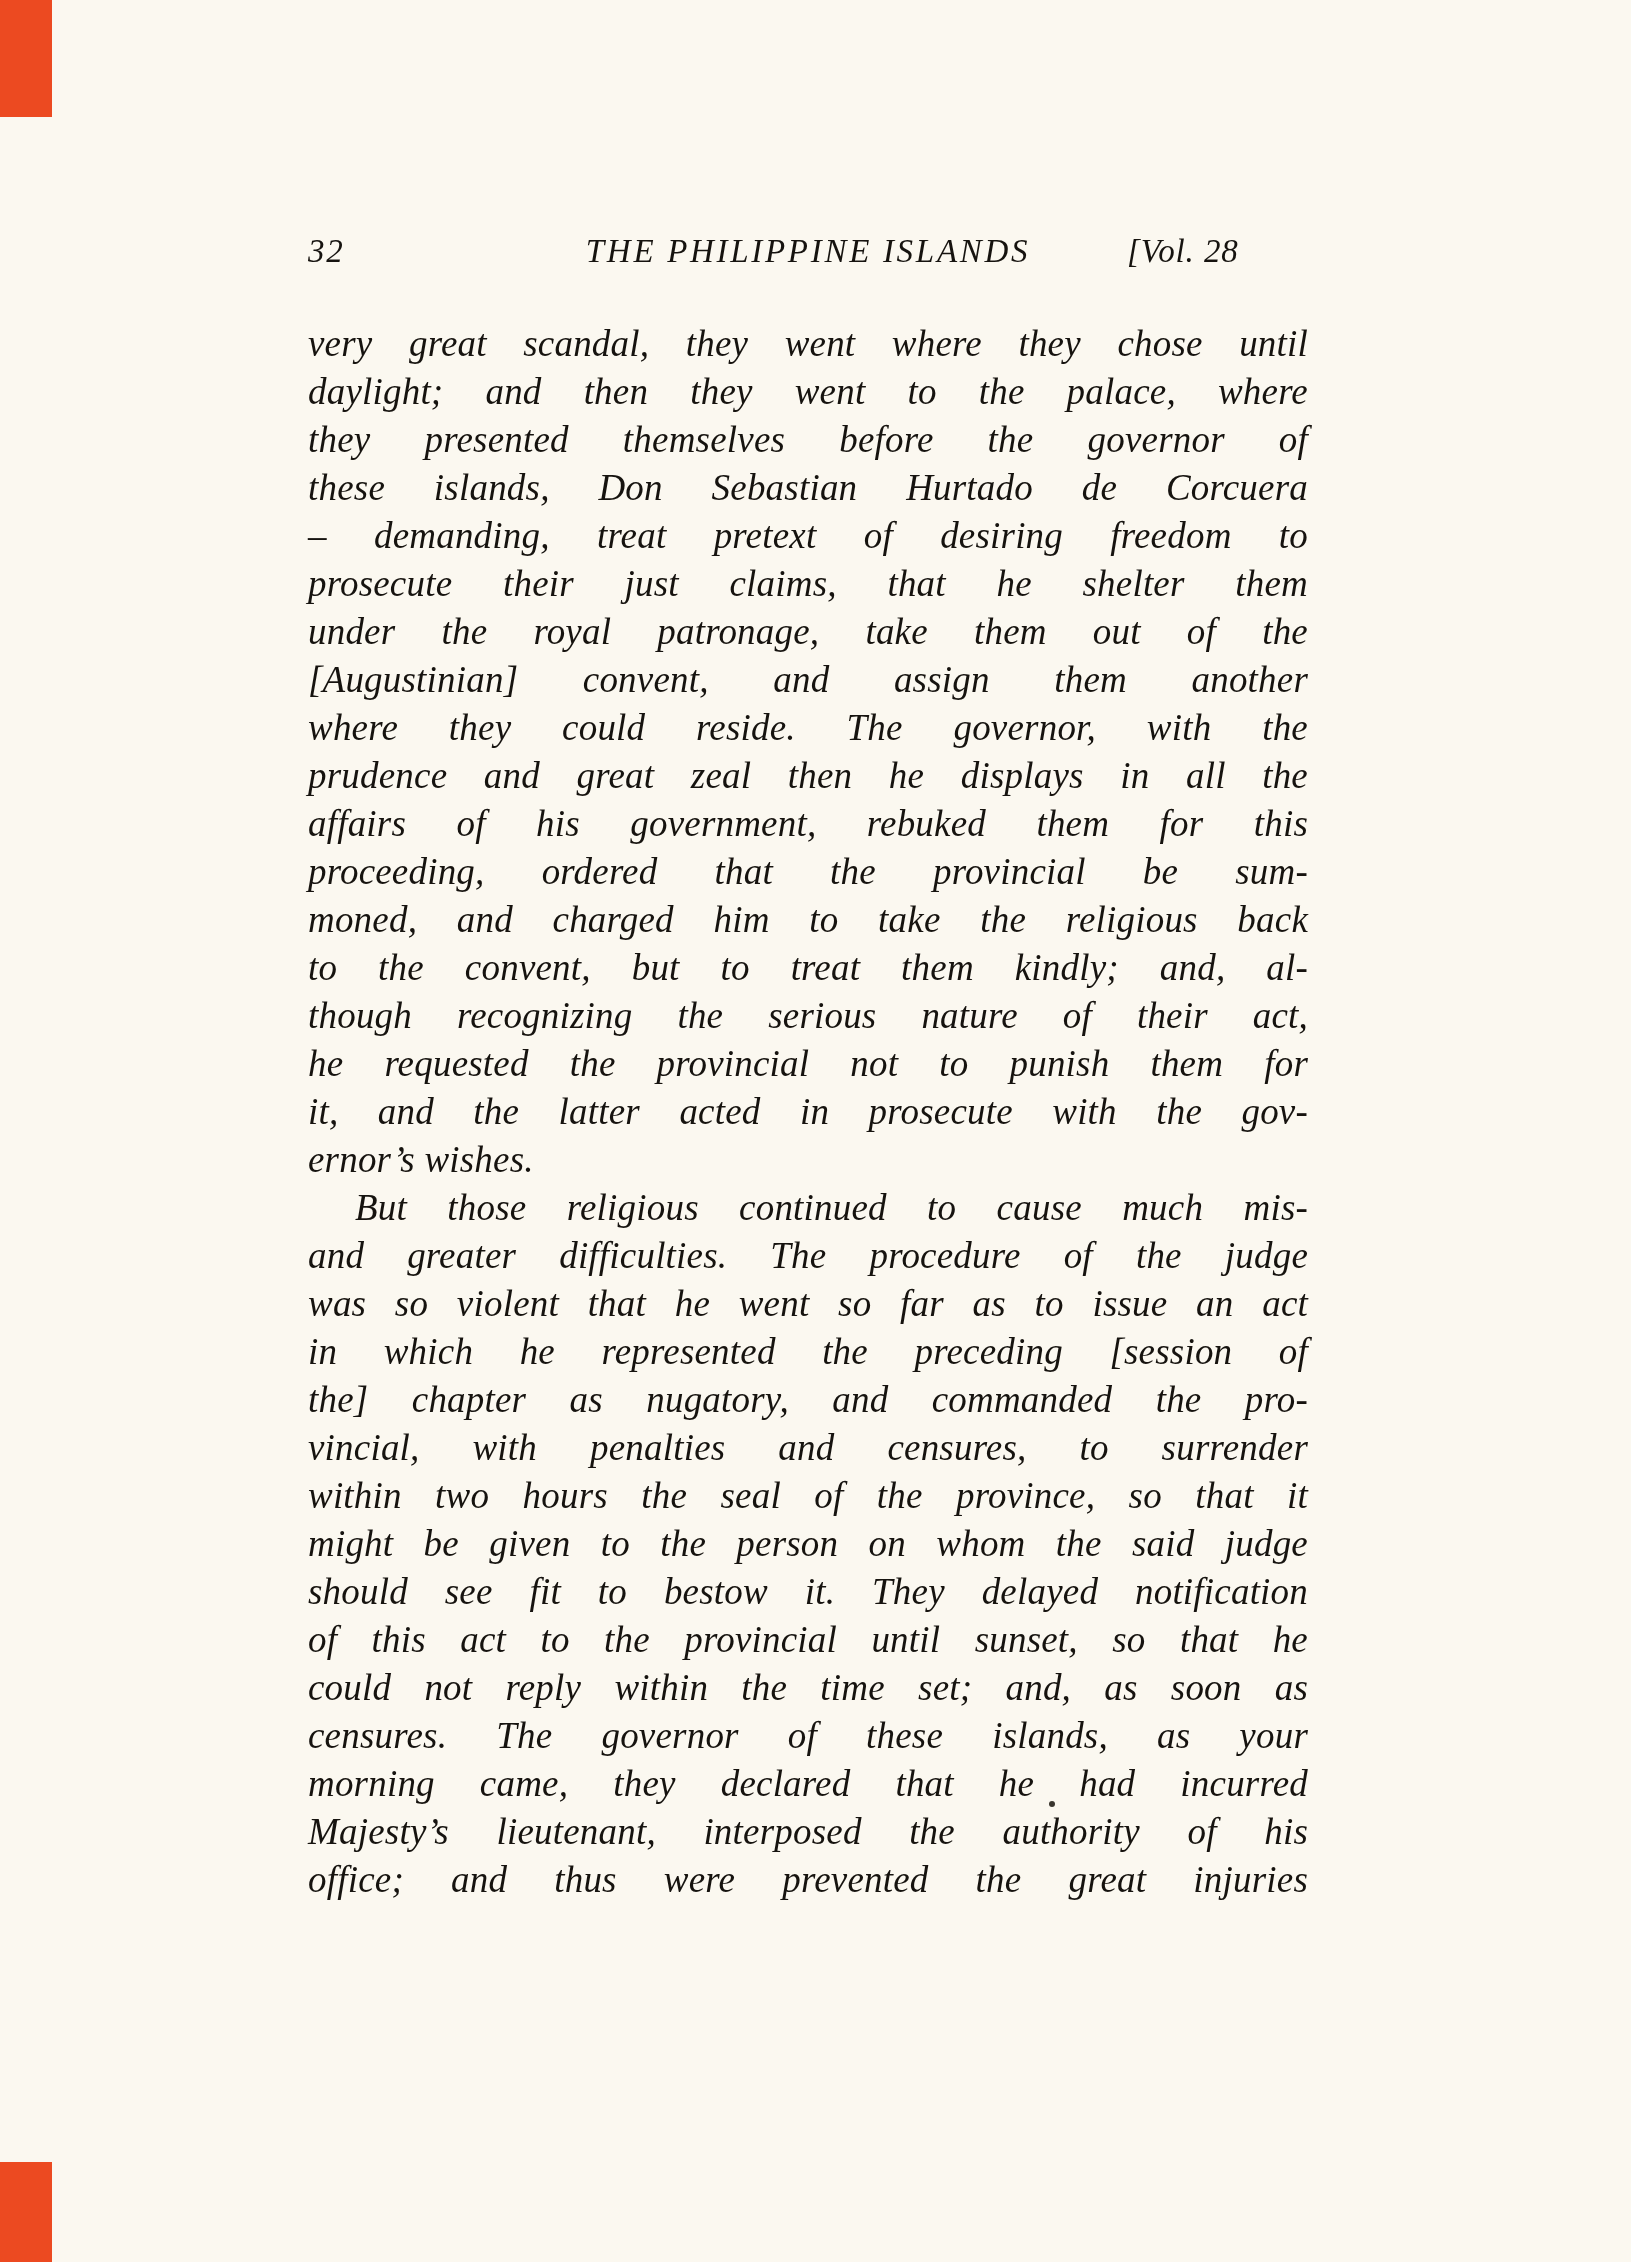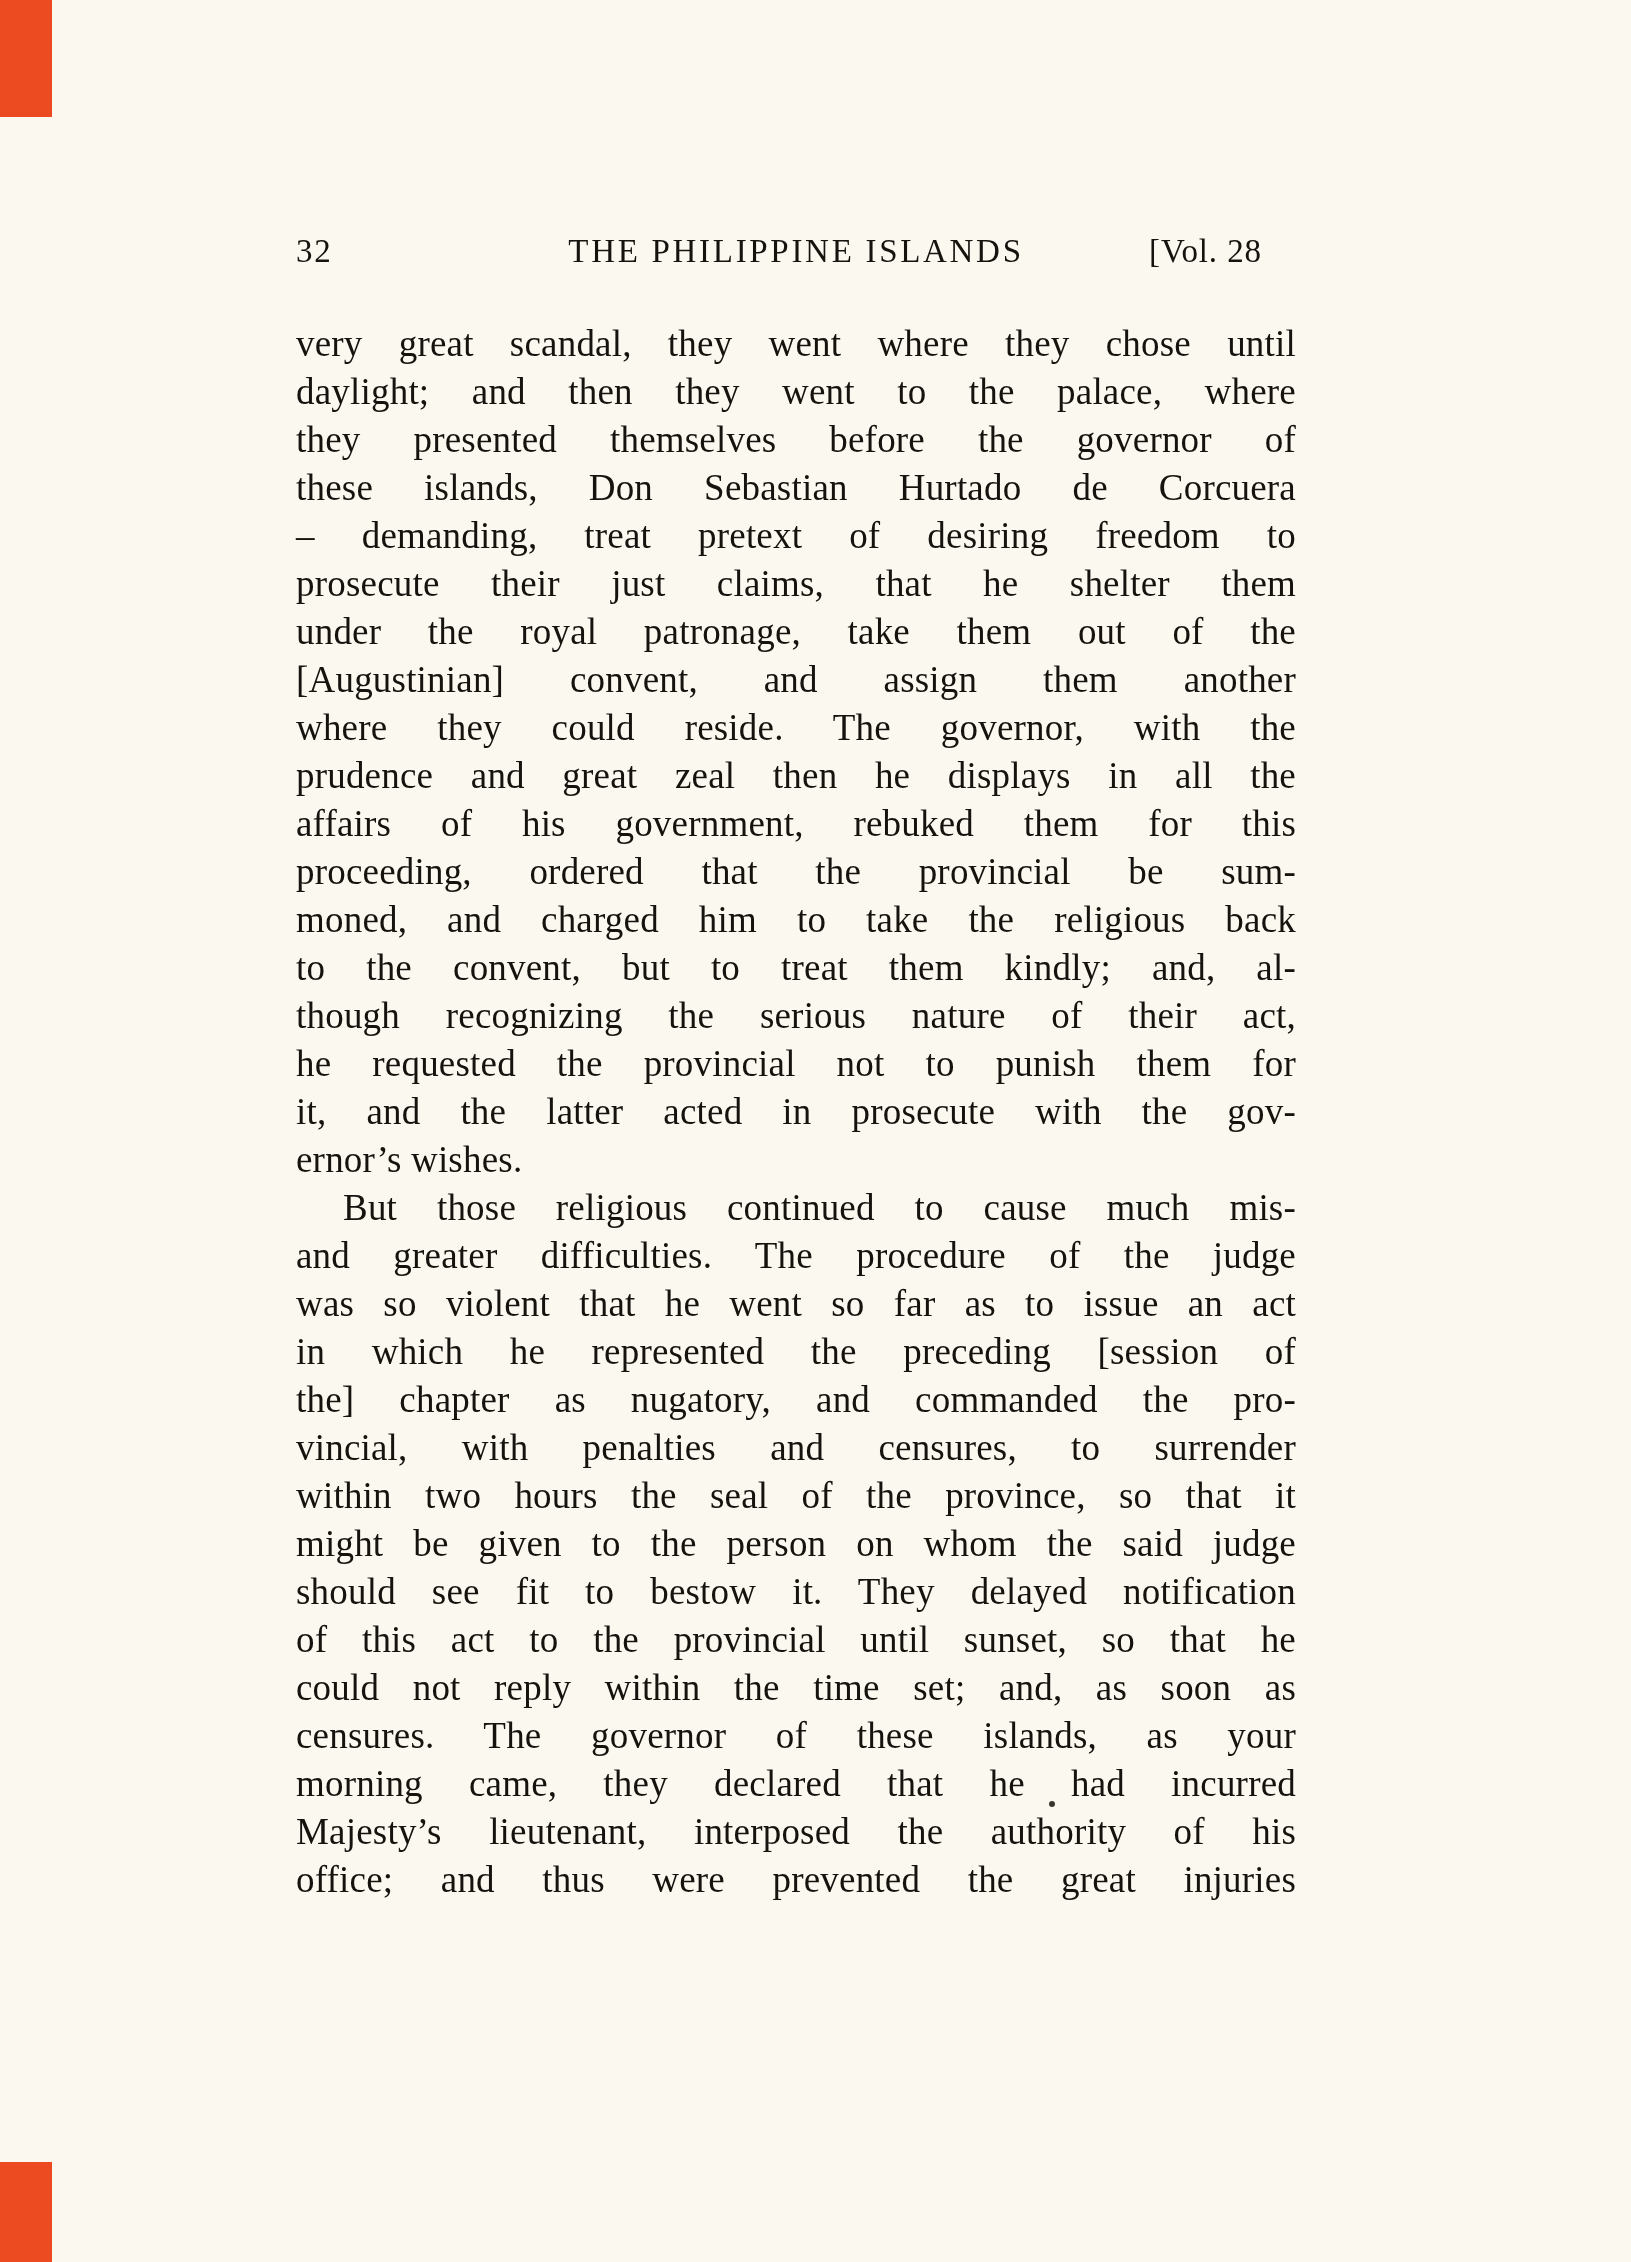--- a/index.html
+++ b/index.html
@@ -15,33 +15,34 @@
     position: absolute;
     left: 0;
     width: 52px;
     background: #ec4a21;
   }
   .scan-strip.top { top: 0; height: 117px; }
   .scan-strip.bottom { bottom: 0; height: 100px; }
 
   .page {
     position: absolute;
-    left: 296px;
+    left: 308px;
     top: 233px;
     width: 1000px;
+    font-style: italic;
   }
   .header {
     display: flex;
     align-items: baseline;
     font-size: 33px;
     margin-bottom: 50px;
   }
   .pagenum { width: 181px; letter-spacing: 1.8px; }
   .title { flex: 1; text-align: center; letter-spacing: 2.7px; }
-  .volume { width: 181px; text-align: center; letter-spacing: 0.9px; }
+  .volume { width: 181px; text-align: left; letter-spacing: 0.9px; }
 
   .text-block {
     font-size: 37px;
     line-height: 48px;
     letter-spacing: 0.2px;
   }
   .line {
     text-align: justify;
     text-align-last: justify;
   }

